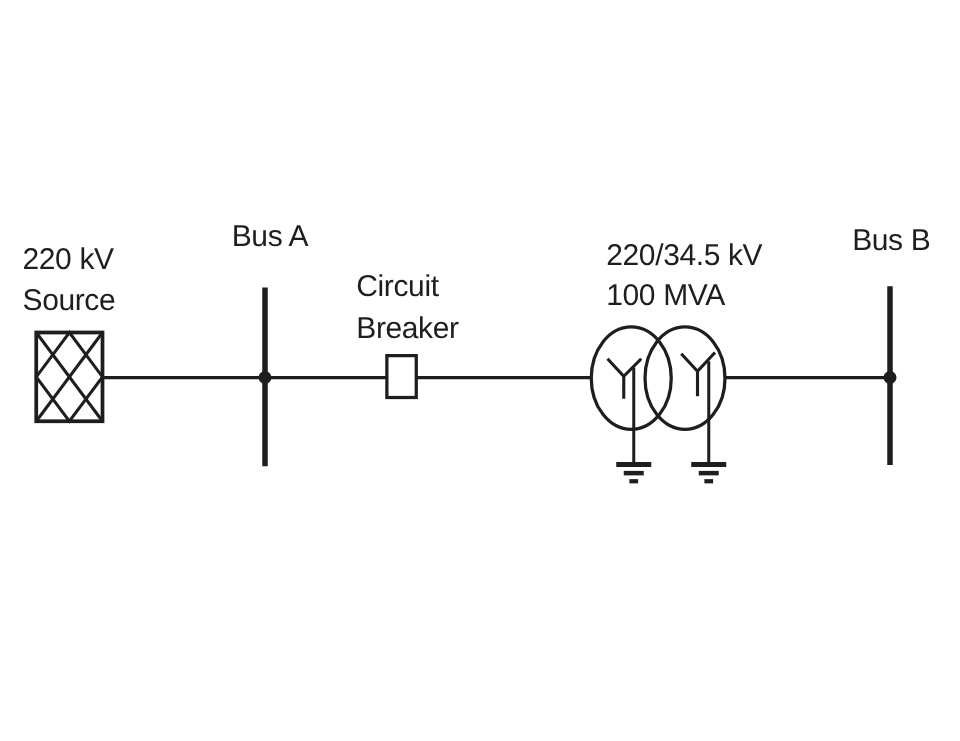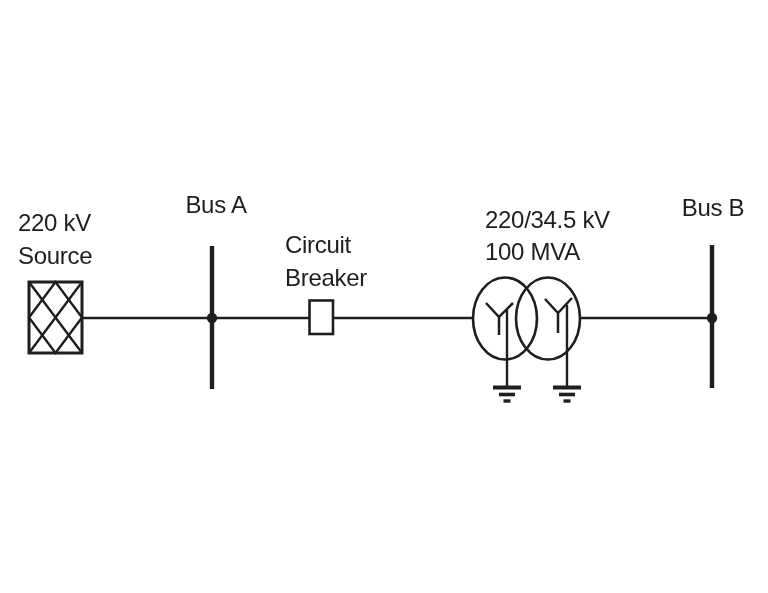--- a/index.html
+++ b/index.html
@@ -1,21 +1,20 @@
 <!DOCTYPE html>
 <html style="--ink: #1e1e1e; --bg: #ffffff;"><head>
 <meta charset="utf-8">
 <style>
   :root { --ink:#1e1e1e; --bg:#ffffff; }
   html,body { margin:0; padding:0; background:var(--bg); }
   .canvas {
     position:relative; width:768px; height:488px;
     background:var(--bg); overflow:hidden;
     font-family:"Liberation Sans", sans-serif;
-    margin-top:16px;
   }
   svg { display:block; }
   .stroke { stroke:var(--ink); fill:none; }
   .fill   { fill:var(--ink); stroke:none; }
   .whitebox { fill:var(--bg); stroke:var(--ink); }
   text {
     fill:var(--ink);
     font-family:"Liberation Sans", sans-serif;
     font-size:24px;
     letter-spacing:-0.3px;

